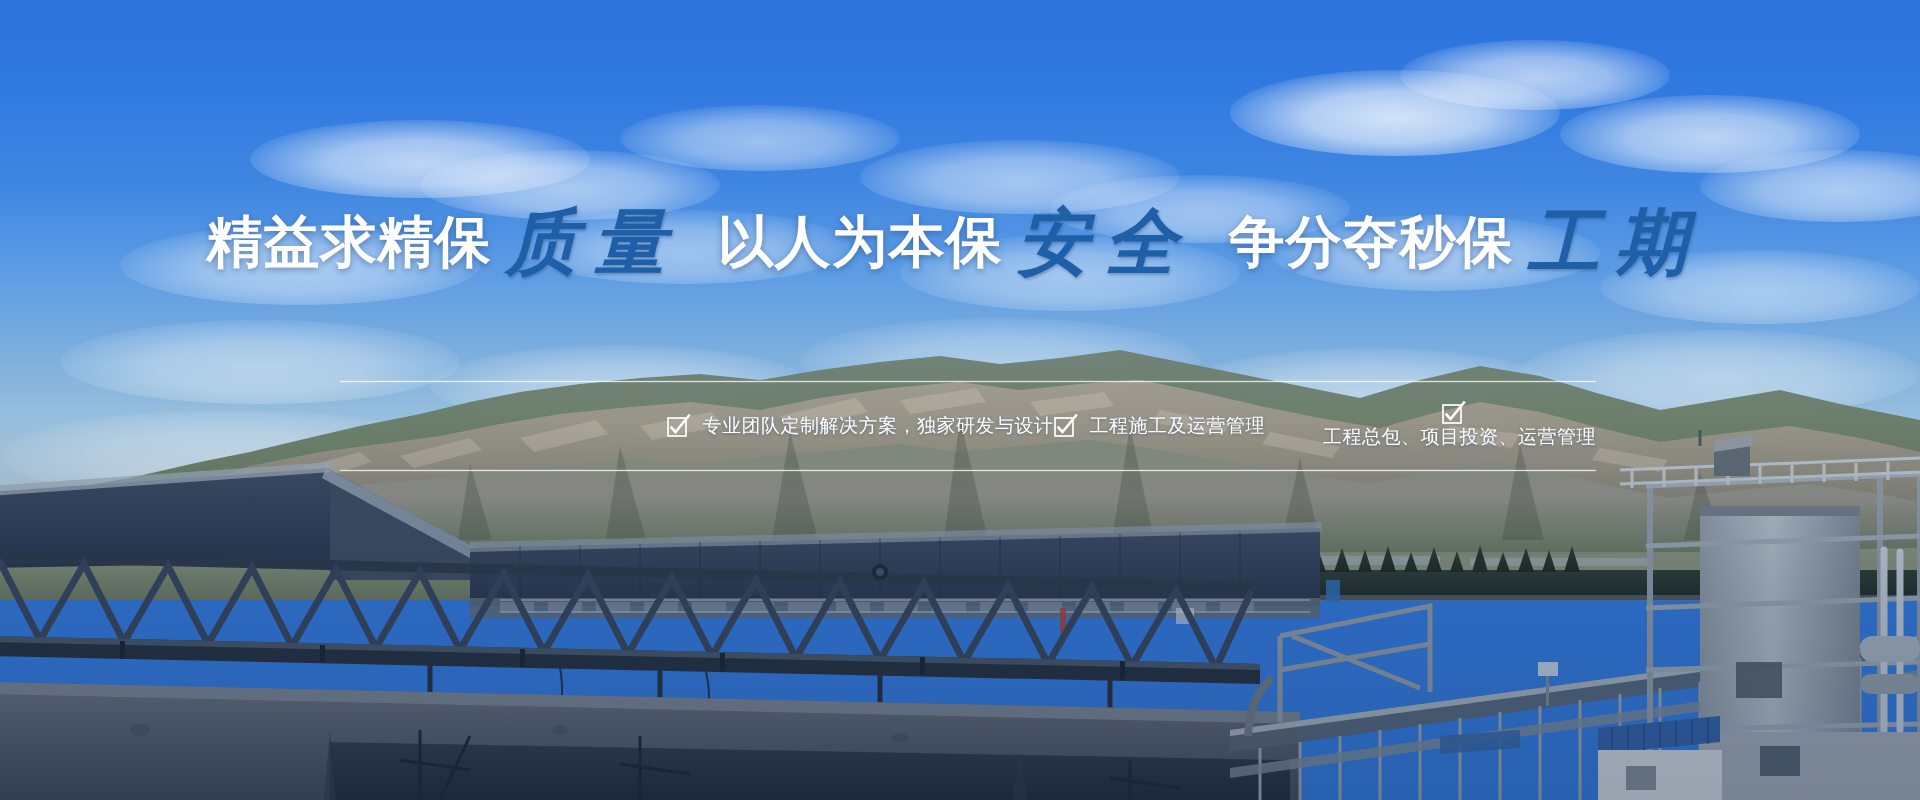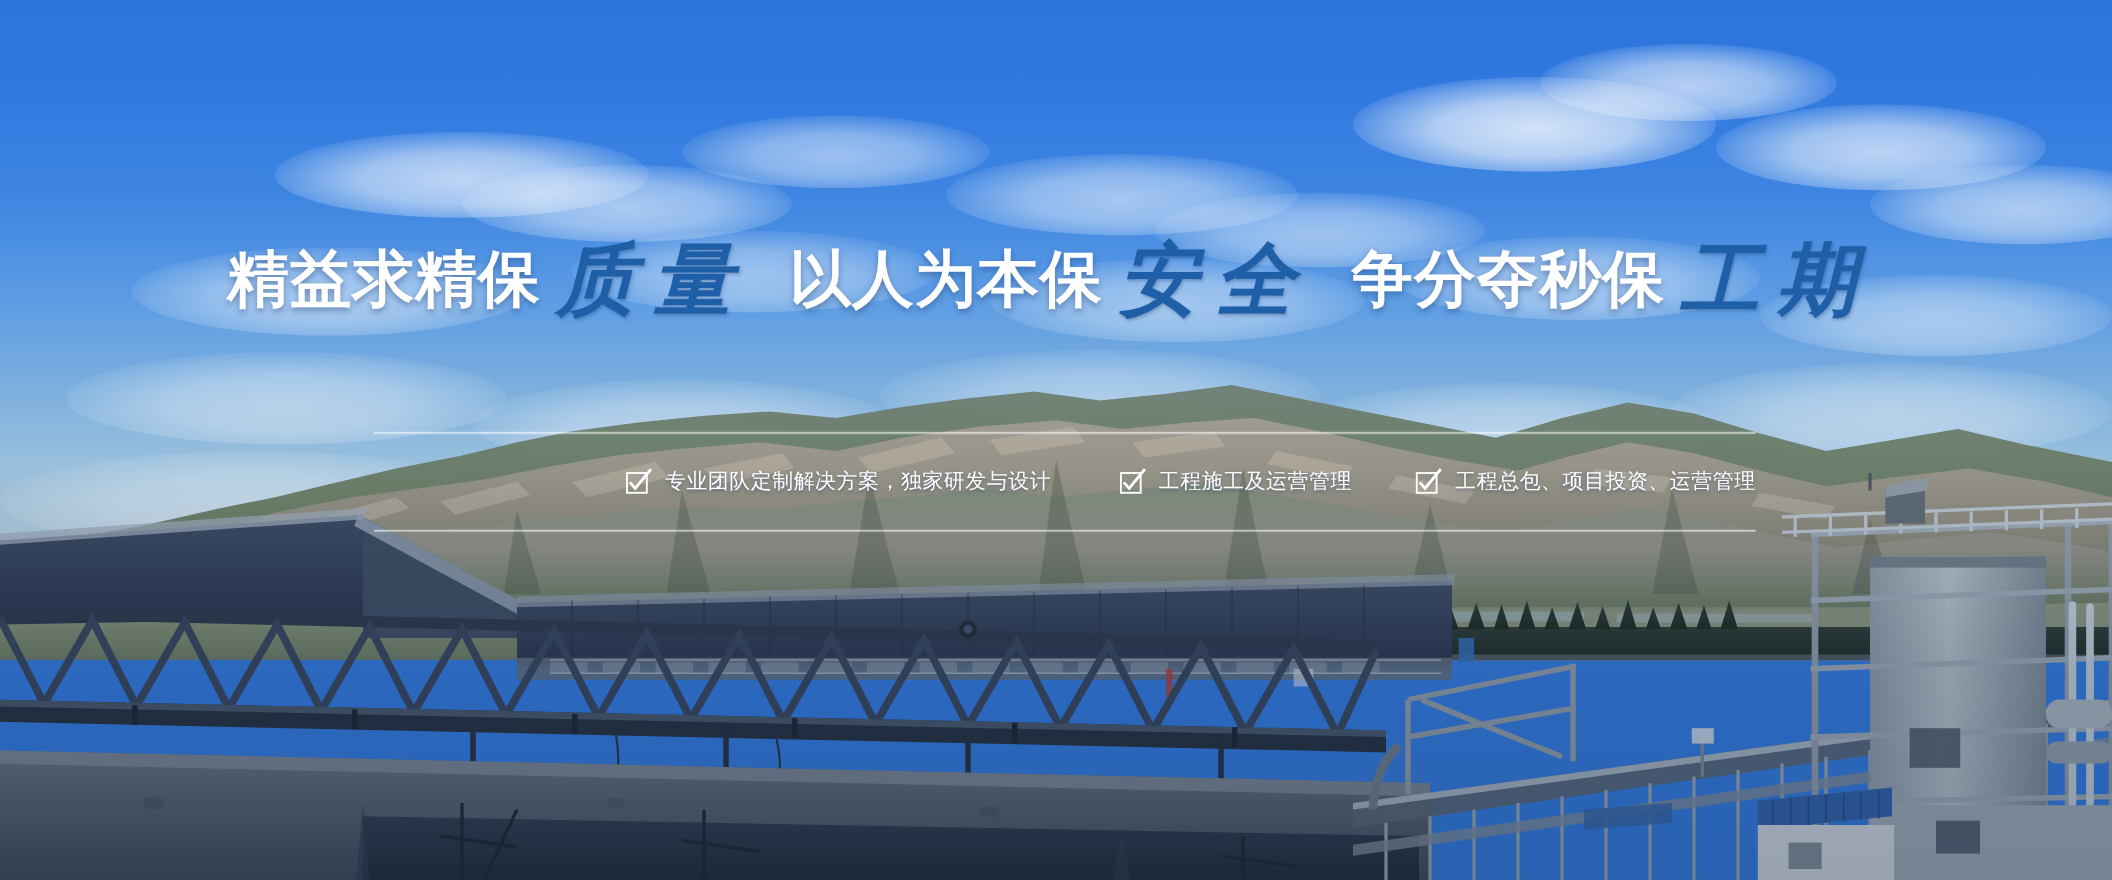--- a/index.html
+++ b/index.html
@@ -62,21 +62,21 @@
     background:linear-gradient(to bottom,
        rgba(36,62,96,.00) 0%,
        rgba(33,56,88,.10) 18%,
        rgba(30,50,80,.22) 48%,
        rgba(26,44,72,.30) 100%);
     pointer-events:none;
   }
 
   
   .overlay{
-    position:absolute; left:0; top:12px; width:1920px; height:697px;
+    position:absolute; left:0; top:0; width:1920px; height:697px;
     pointer-events:none;
   }
 
   .headline{
     position:absolute;
     left:0; top:200px;
     width:1920px;
     text-align:center;
     white-space:nowrap;
     line-height:1;
@@ -130,22 +130,22 @@
     display:flex;
     align-items:center;
     white-space:nowrap;
     color:#ffffff;
     font-size:19px;
     letter-spacing:.5px;
     text-shadow:0 1px 3px rgba(30,60,110,.45);
     pointer-events:auto;
   }
   .feature-1{ margin-left:22px; }
-  .feature-2{ margin-left:62px; }
-  .feature-3{ margin-left:58px; }
+  .feature-2{ }
+  .feature-3{ margin-left:58px;flex-direction:column; }
 
   .chk{
     position:relative;
     width:21px; height:21px;
     flex:0 0 21px;
     margin-right:15px;
   }
   .chk svg{ position:absolute; left:-3px; top:-5px; display:block; }
 </style>
 </head>

